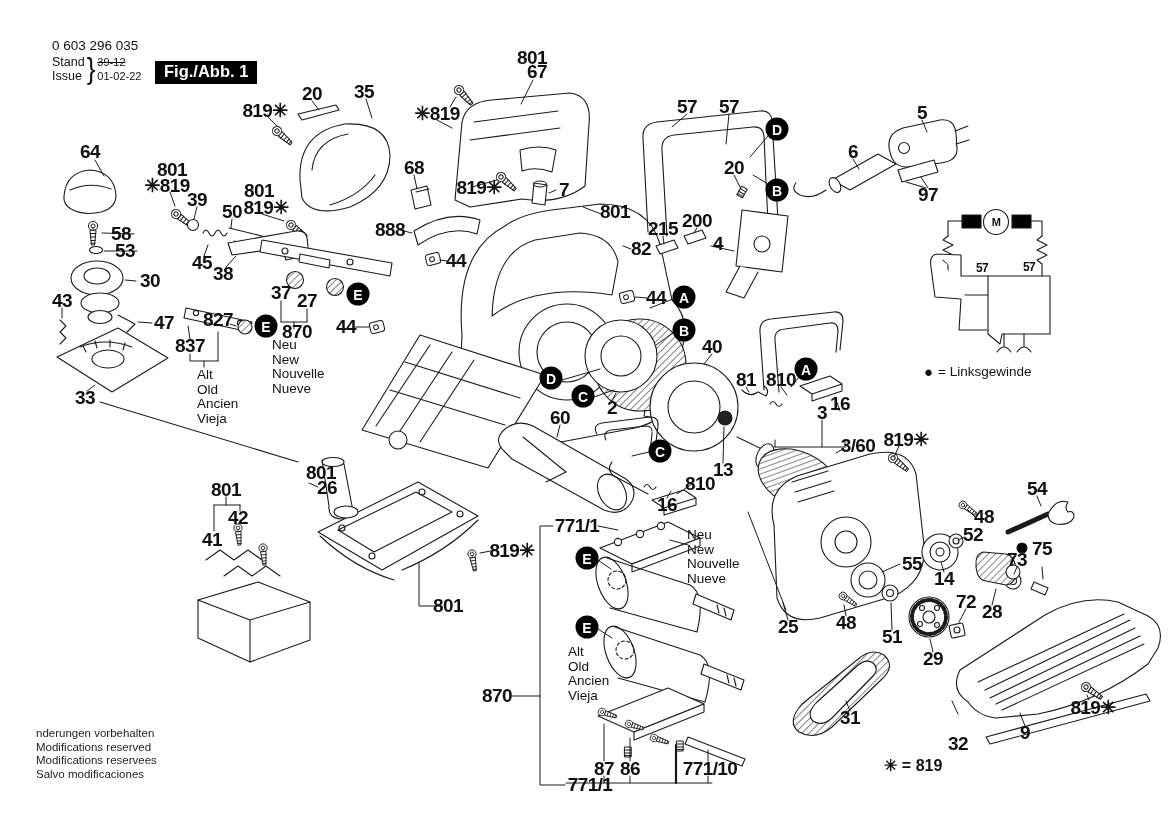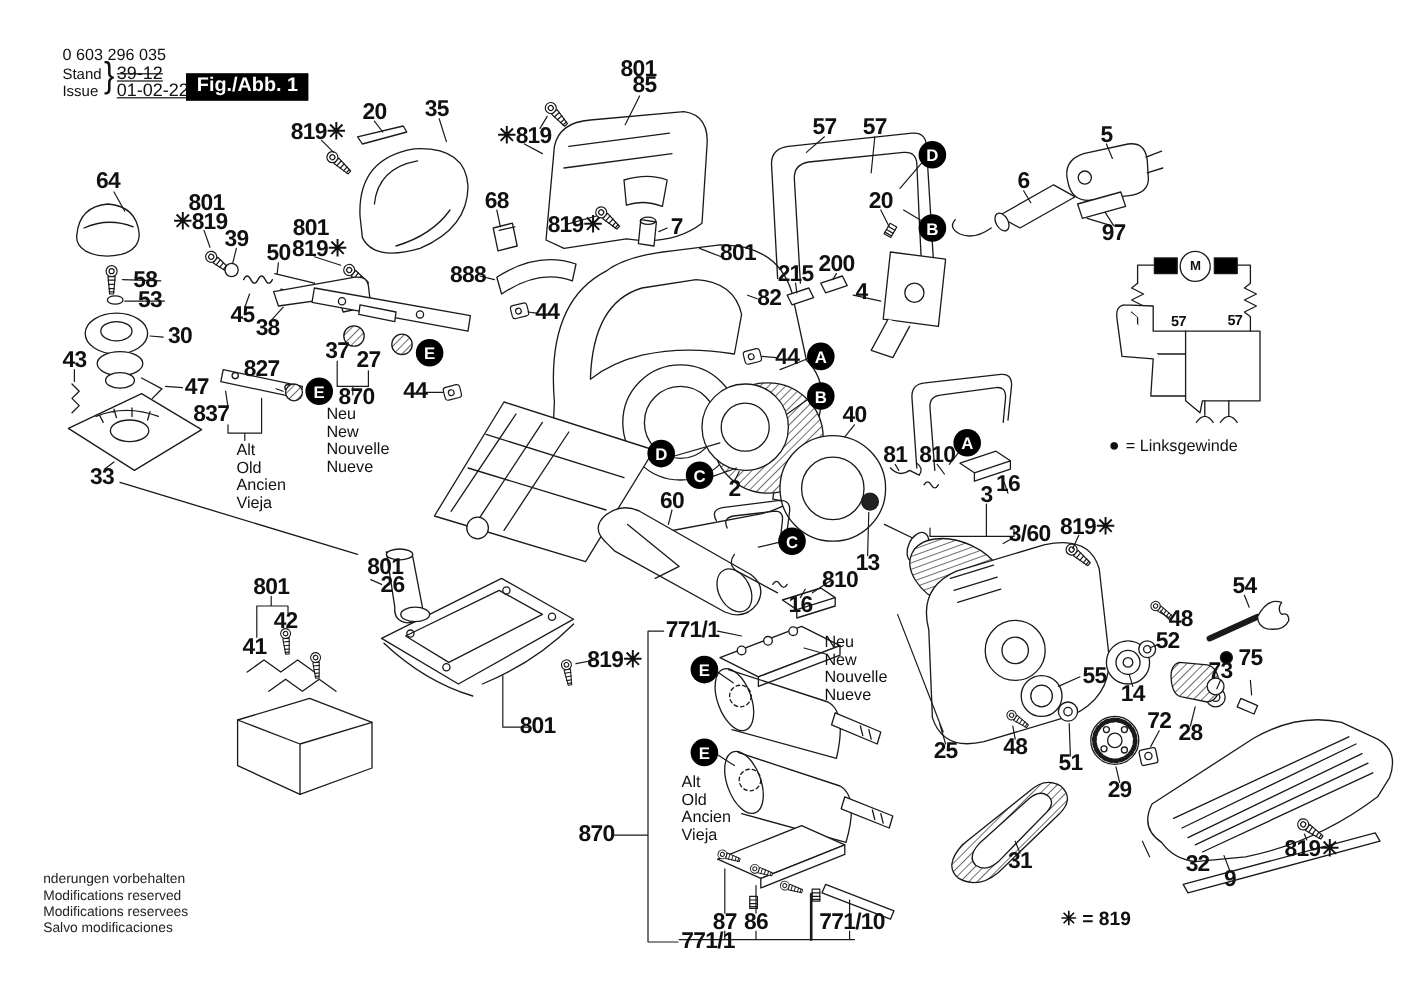--- a/index.html
+++ b/index.html
@@ -8,24 +8,24 @@
   .drawing{position:absolute;left:0;top:0;}
   .callout{position:absolute;transform:translate(-50%,-50%);font-weight:bold;font-size:19px;
            letter-spacing:-0.6px;white-space:nowrap;color:#101010;}
   .callout.small{font-size:12px;}
   .letter-marker{position:absolute;transform:translate(-50%,-50%);width:23px;height:23px;border-radius:50%;
            background:#000;color:#fff;font-weight:bold;font-size:14px;display:flex;align-items:center;
            justify-content:center;}
   .text-block{position:absolute;font-size:13.5px;line-height:14.5px;font-weight:400;white-space:nowrap;}
   .header{position:absolute;left:52px;top:38px;font-size:13px;line-height:15px;}
   .part-number{font-size:13.5px;margin-bottom:2px;}
-  .revrow{display:flex;align-items:flex-start;}
+  .revrow{display:flex;align-items:center;}
   .revlabels{font-size:12.5px;line-height:14px;}
   .brace{font-size:26px;font-weight:400;margin:0 2px;transform:scaleY(1.15);}
-  .revdates{font-size:15px;line-height:14px;text-decoration:underline;}
+  .revdates{font-size:11px;line-height:14px;}
   .struck{text-decoration:line-through;}
   .figbox{position:absolute;left:155px;top:61px;background:#000;color:#fff;font-weight:bold;
           font-size:16.5px;padding:1px 9px 3px 9px;}
   .footer{position:absolute;left:36px;top:727px;font-size:11.5px;line-height:13.5px;color:#222;}
   .legend-thread{position:absolute;left:924px;top:365px;font-size:13.5px;line-height:14.5px;}
   .legend-thread .row1{display:flex;align-items:center;gap:5px;}
   .dot{font-size:15px;}
   .legend-ast{position:absolute;left:884px;top:756px;font-size:16px;font-weight:bold;}
 </style>
 </head>
@@ -338,21 +338,21 @@
 
   <div class="legend-ast">✳ = 819</div>
 
   <div class="callout" style="left:996px;top:222px;font-size:11px;">M</div>
 
   <div id="labels">
       <div class="callout" style="left: 265px; top: 110px;">819✳</div>
       <div class="callout" style="left: 312px; top: 94px;">20</div>
       <div class="callout" style="left: 364px; top: 92px;">35</div>
       <div class="callout" style="left: 532px; top: 58px;">801</div>
-      <div class="callout" style="left: 537px; top: 72px;">85</div>
+      <div class="callout" style="left: 537px; top: 72px;">67</div>
       <div class="callout" style="left: 437px; top: 113px;">✳819</div>
       <div class="callout" style="left: 414px; top: 168px;">68</div>
       <div class="callout" style="left: 479px; top: 187px;">819✳</div>
       <div class="callout" style="left: 564px; top: 190px;">7</div>
       <div class="callout" style="left: 390px; top: 230px;">888</div>
       <div class="callout" style="left: 615px; top: 212px;">801</div>
       <div class="callout" style="left: 641px; top: 249px;">82</div>
       <div class="callout" style="left: 663px; top: 229px;">215</div>
       <div class="callout" style="left: 697px; top: 221px; text-align: right;">200</div>
       <div class="callout" style="left: 718px; top: 244px;">4</div>
@@ -371,22 +371,22 @@
       <div class="callout" style="left: 266px; top: 207px;">819✳</div>
       <div class="callout" style="left: 121px; top: 234px;">58</div>
       <div class="callout" style="left: 125px; top: 251px;">53</div>
       <div class="callout" style="left: 150px; top: 281px;">30</div>
       <div class="callout" style="left: 62px; top: 301px;">43</div>
       <div class="callout" style="left: 164px; top: 323px;">47</div>
       <div class="callout" style="left: 202px; top: 263px; text-align: center;">45</div>
       <div class="callout" style="left: 223px; top: 274px;">38</div>
       <div class="callout" style="left: 281px; top: 293px;">37</div>
       <div class="callout" style="left: 307px; top: 301px;">27</div>
-      <div class="callout" style="left: 218px; top: 308px; text-align: right;">827</div>
-      <div class="callout" style="left: 176px; top: 346px;">837</div>
+      <div class="callout" style="left: 218px; top: 320px; text-align: right;">827</div>
+      <div class="callout" style="left: 190px; top: 346px;">837</div>
       <div class="callout" style="left: 297px; top: 332px;">870</div>
       <div class="callout" style="left: 85px; top: 398px;">33</div>
       <div class="callout" style="left: 456px; top: 261px;">44</div>
       <div class="callout" style="left: 346px; top: 327px;">44</div>
       <div class="callout" style="left: 656px; top: 298px;">44</div>
       <div class="callout" style="left: 612px; top: 408px;">2</div>
       <div class="callout" style="left: 712px; top: 347px;">40</div>
       <div class="callout" style="left: 746px; top: 380px;">81</div>
       <div class="callout" style="left: 781px; top: 380px;">810</div>
       <div class="callout" style="left: 822px; top: 413px;">3</div>
@@ -404,21 +404,21 @@
       <div class="callout" style="left: 912px; top: 564px;">55</div>
       <div class="callout" style="left: 1017px; top: 560px;">73</div>
       <div class="callout" style="left: 1042px; top: 549px;">75</div>
       <div class="callout" style="left: 992px; top: 612px;">28</div>
       <div class="callout" style="left: 966px; top: 602px;">72</div>
       <div class="callout" style="left: 846px; top: 623px;">48</div>
       <div class="callout" style="left: 892px; top: 637px;">51</div>
       <div class="callout" style="left: 933px; top: 659px;">29</div>
       <div class="callout" style="left: 788px; top: 627px;">25</div>
       <div class="callout" style="left: 850px; top: 718px;">31</div>
-      <div class="callout" style="left: 958px; top: 721px; margin-left: 40px;">32</div>
+      <div class="callout" style="left: 958px; top: 744px;">32</div>
       <div class="callout" style="left: 1025px; top: 733px;">9</div>
       <div class="callout" style="left: 1093px; top: 707px;">819✳</div>
       <div class="callout" style="left: 577px; top: 526px;">771/1</div>
       <div class="callout" style="left: 497px; top: 696px;">870</div>
       <div class="callout" style="left: 604px; top: 769px;">87</div>
       <div class="callout" style="left: 630px; top: 769px;">86</div>
       <div class="callout" style="left: 710px; top: 769px;">771/10</div>
       <div class="callout" style="left: 590px; top: 785px;">771/1</div>
       <div class="callout" style="left: 226px; top: 490px;">801</div>
       <div class="callout" style="left: 238px; top: 518px;">42</div>

